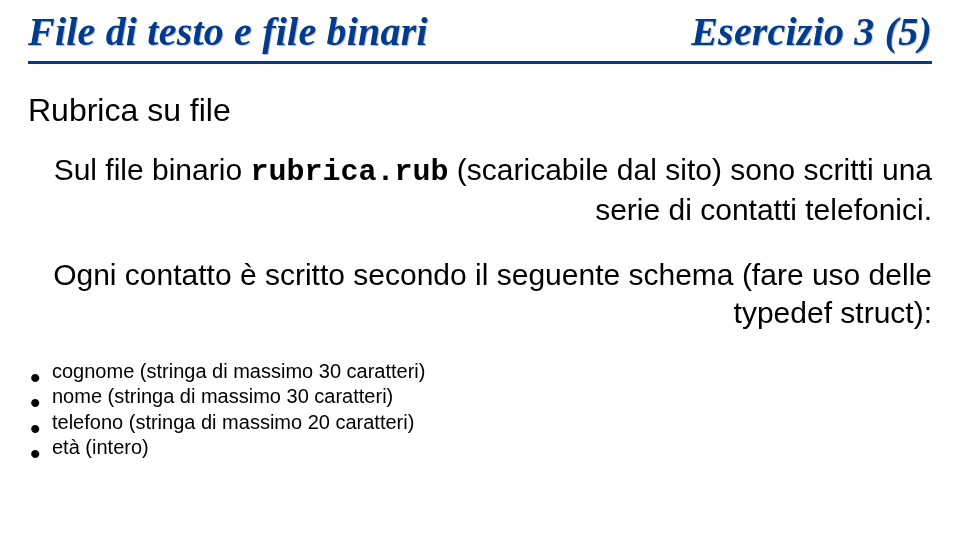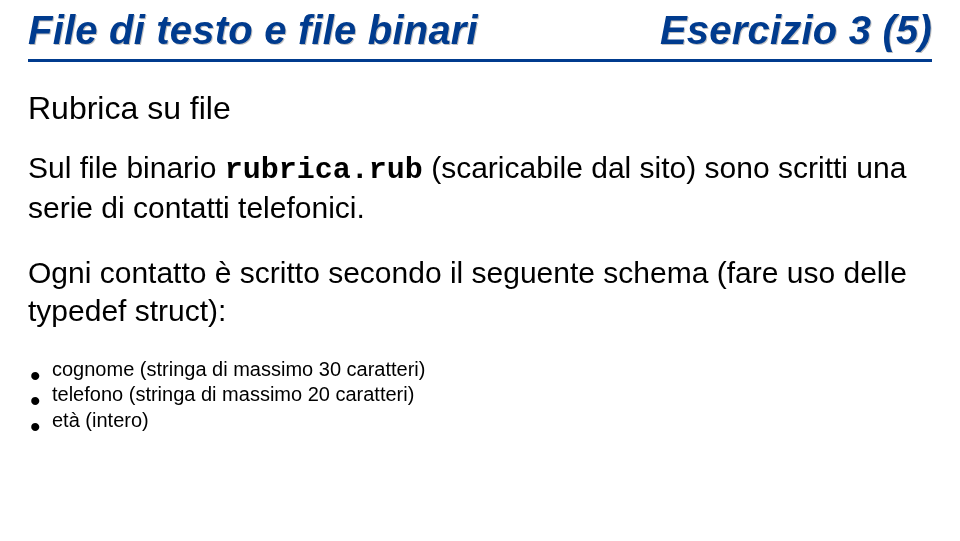--- a/index.html
+++ b/index.html
@@ -26,32 +26,34 @@
     padding-bottom: 6px;
     margin-bottom: 28px;
   }
   .title-left, .title-right {
     font-size: 40px;
     font-weight: 700;
     font-style: italic;
     color: #003b8e;
     letter-spacing: 0.2px;
     text-shadow: 1px 1px 0 rgba(0,0,0,0.25);
+    font-family: Liberation Serif, serif;
   }
   .subtitle {
     font-size: 32px;
     font-weight: 400;
     color: #000000;
     margin-bottom: 22px;
   }
   .para {
     font-size: 30px;
     line-height: 1.28;
     color: #000000;
     margin-bottom: 26px;
+    text-align: right;
   }
   .mono {
     font-family: "Courier New", Courier, monospace;
     font-weight: 700;
   }
   ul.bullets {
     list-style: none;
     padding: 0;
     margin: 0;
   }
@@ -84,17 +86,18 @@
   <div class="subtitle">Rubrica su file</div>
 
   <div class="para">
     <span>Sul file binario </span><span class="mono">rubrica.rub</span><span> (scaricabile dal sito) sono scritti una serie di contatti telefonici.</span>
   </div>
 
   <div class="para">Ogni contatto è scritto secondo il seguente schema (fare uso delle typedef struct):</div>
 
   <ul class="bullets">
     <li>cognome (stringa di massimo 30 caratteri)</li>
+    <li>nome (stringa di massimo 30 caratteri)</li>
     <li>telefono (stringa di massimo 20 caratteri)</li>
     <li>età (intero)</li>
   </ul>
 
 </div>
 
 </body></html>

